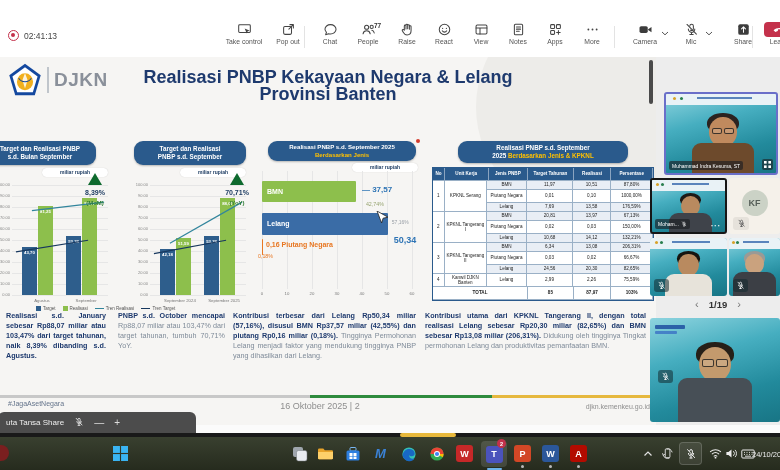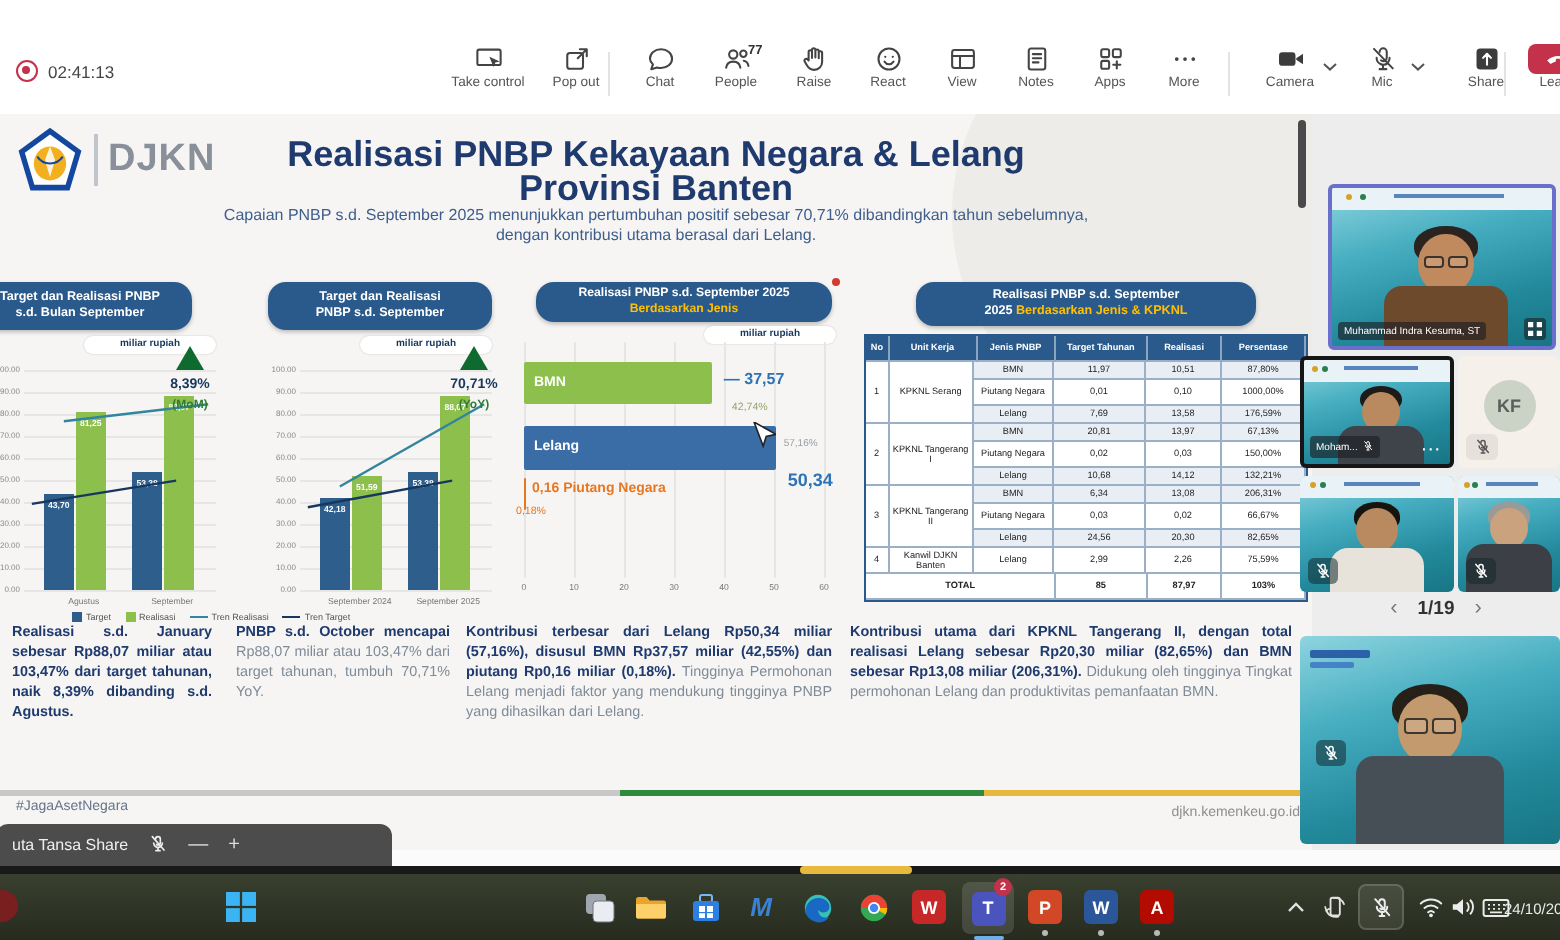--- a/index.html
+++ b/index.html
@@ -266,21 +266,20 @@
           <polygon points="20,5 34.8,15.8 29.2,34.5 10.8,34.5 5.2,15.8" fill="#ffffff"></polygon>
           <ellipse cx="20" cy="22" rx="9.5" ry="10" fill="#f2b01e"></ellipse>
           <path d="M20 12l3 8-3 10-3-10z" fill="#ffffff" opacity=".85"></path>
           <path d="M12.5 18c2 3 4.5 4 7.5 4s5.5-1 7.5-4" fill="none" stroke="#14489f" stroke-width="1.2"></path>
         </svg>
         <span id="logo-div"></span>
         <span id="logo-text">DJKN</span>
       </div>
       <div id="stitle1">Realisasi PNBP Kekayaan Negara &amp; Lelang</div>
       <div id="stitle2">Provinsi Banten</div>
-      <div id="ssub">Capaian PNBP s.d. September 2025  menunjukkan pertumbuhan positif sebesar 70,71% dibandingkan tahun sebelumnya, dengan kontribusi utama berasal dari Lelang.</div>
 
       <div class="panel" id="panel1" style="left:-18px;top:84px;width:130px;height:172px;">
           <div class="pill" style="left: 2px; top: 0px; width: 112px; height: 24px;">
             <div>Target dan Realisasi PNBP</div>
             <div>s.d. Bulan September</div>
           </div>
           <div class="unitpill" style="left: 60px; top: 27px; width: 66px;">miliar rupiah</div>
           <div class="ytick" style="left: 8px; top: 42px; width: 20px;">100.00</div>
           <div class="ytick" style="left: 8px; top: 53px; width: 20px;">90.00</div>
           <div class="ytick" style="left: 8px; top: 64px; width: 20px;">80.00</div>
@@ -533,20 +532,21 @@
           <div class="tblock" style="left: 118px; width: 107px;"><b>PNBP s.d. October mencapai </b><span>Rp88,07 miliar atau 103,47% dari target tahunan, tumbuh 70,71% YoY.</span></div>
           <div class="tblock" style="left: 233px; width: 183px;"><b>Kontribusi terbesar dari Lelang Rp50,34 miliar (57,16%), disusul BMN Rp37,57 miliar (42,55%) dan piutang Rp0,16 miliar (0,18%). </b><span>Tingginya Permohonan Lelang menjadi faktor yang mendukung tingginya PNBP yang dihasilkan dari Lelang.</span></div>
           <div class="tblock" style="left: 425px; width: 221px;"><b>Kontribusi utama dari KPKNL Tangerang II, dengan total realisasi Lelang sebesar Rp20,30 miliar (82,65%) dan BMN sebesar Rp13,08 miliar (206,31%). </b><span>Didukung oleh tingginya Tingkat permohonan Lelang dan produktivitas pemanfaatan BMN.</span></div>
         </div>
 
       <div class="fseg" style="left:0;width:310px;background:#c8c8c8;"></div>
       <div class="fseg" style="left:310px;width:182px;background:#2e8b3d;"></div>
       <div class="fseg" style="left:492px;width:164px;background:#e6b83e;"></div>
       <div id="hashtag">#JagaAsetNegara</div>
       <div id="hashline"></div>
+      <div id="fdate">16 Oktober 2025 | 2</div>
       <div id="fsite">djkn.kemenkeu.go.id</div>
     </div>
 
     <div id="scrollthumb"></div>
 
     <div id="videos">
       <div id="tiles">
           <div class="vtile" style="left: 8px; top: 35px; width: 114px; height: 83px; border: 2px solid rgb(106, 111, 201);">
             <div class="banner">
               <span class="bd1"></span>

